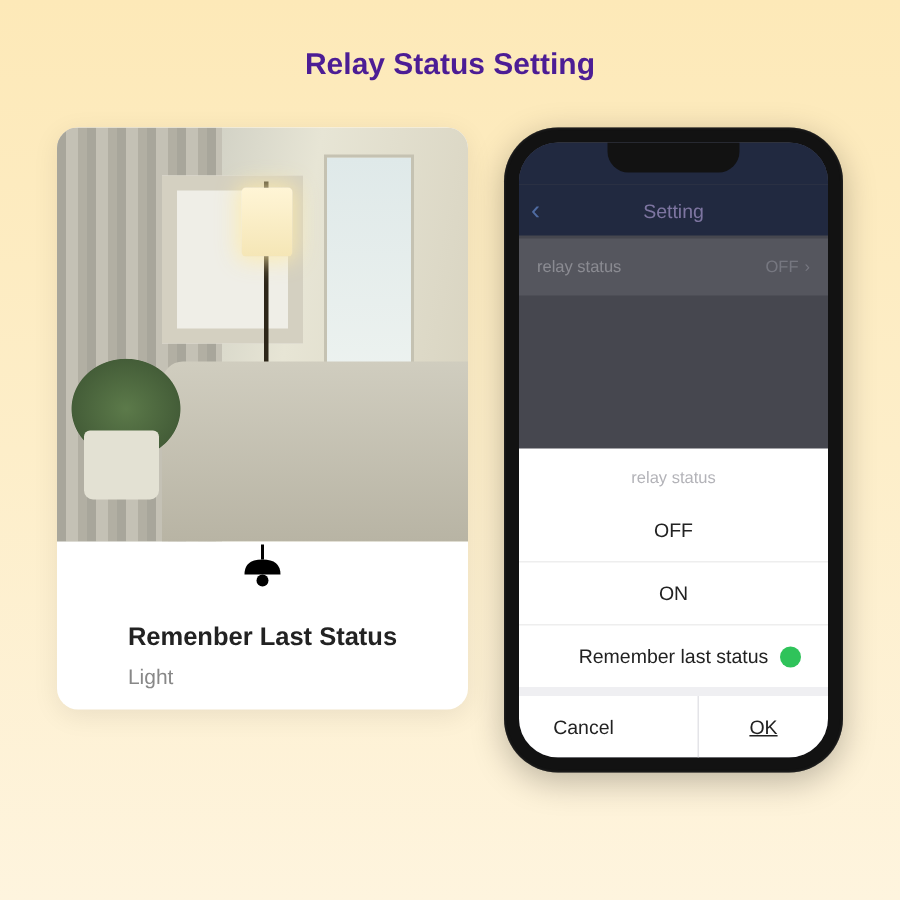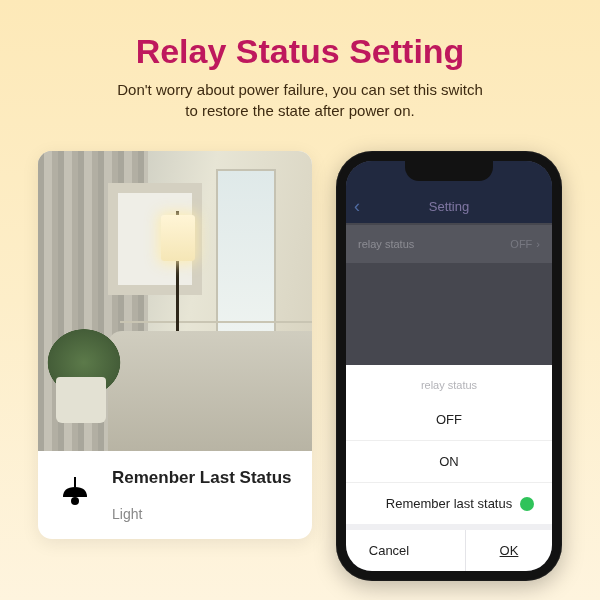--- a/index.html
+++ b/index.html
@@ -4,21 +4,21 @@
 <style>
   * { box-sizing: border-box; margin: 0; padding: 0; }
   body {
     width: 600px;
     height: 600px;
     background: linear-gradient(180deg, #fde9b8 0%, #fdeec9 50%, #fef4de 100%);
     font-family: -apple-system, "Segoe UI", Arial, sans-serif;
     overflow: hidden;
   }
   .header { text-align: center; padding-top: 32px; }
-  .title { font-size: 34px; font-weight: 700; color: #be185d; }
+  .title { font-size: 20px; font-weight: 700; color: #4c1d95; }
   .subtitle { font-size: 15px; color: #3d2a11; margin-top: 8px; line-height: 1.4; }
   .row { display: flex; justify-content: space-between; padding: 30px 38px 0; }
 
   
   .card {
     width: 274px;
     height: 388px;
     background: #fff;
     border-radius: 14px;
     overflow: hidden;
@@ -52,24 +52,24 @@
     background: linear-gradient(180deg,#d0cdbf,#b8b4a4);
     border-top-left-radius: 14px;
   }
   .plant {
     position: absolute; bottom: 28px; left: -8px; width: 120px; height: 110px;
     background: radial-gradient(ellipse 60px 55px at 45% 45%, #5c7a4a 0%, #445d38 60%, transparent 61%);
   }
   .pot { position:absolute; bottom:0; left:26px; width:50px; height:46px; background:#e3e1d3; border-radius:4px 4px 6px 6px; }
   .lamp-stand { position:absolute; left:138px; bottom:100px; width:3px; height:140px; background:#2d2619; }
   .lamp-shade { position:absolute; left:123px; bottom:190px; width:34px; height:46px; background:linear-gradient(180deg,#fff5d6,#f5e6b6); border-radius:3px; box-shadow:0 0 14px 3px rgba(255,236,170,.8);}
-  .card-footer { height: 88px; display:flex; align-items:center; padding: 0 14px; gap: 14px; }
+  .card-footer { height: 112px; display:flex; align-items:center; padding: 0 14px; gap: 14px; flex-direction: column; }
   .icon-box { width: 46px; display:flex; justify-content:center; }
   .footer-text .t1 { font-size: 17px; font-weight: 600; color:#222; }
-  .footer-text .t2 { font-size: 14px; color:#888; margin-top:18px; }
+  .footer-text .t2 { font-size: 14px; color:#888; margin-top:8px; }
 
   
   .phone {
     width: 226px;
     height: 430px;
     background: #121212;
     border-radius: 36px;
     padding: 10px;
     position: relative;
     box-shadow: 0 6px 22px rgba(0,0,0,.25), inset 0 0 2px #333;
@@ -102,24 +102,20 @@
   }
   .btn-row { display:flex; border-top:6px solid #efeff2;gap:33px; }
   .btn-row div { flex:1; text-align:center; padding:13px 0; font-size:13px; color:#222; }
   .btn-row div + div { border-left:1px solid #e4e4e8;text-decoration:underline; }
 </style>
 </head>
 <body>
 
 <div class="header">
   <div class="title">Relay Status Setting</div>
-  <div class="subtitle">
-    <span>Don't worry about power failure, you can set this switch</span><br>
-    <span>to restore the state after power on.</span>
-  </div>
 </div>
 
 <div class="row">
 
   <div class="card">
     <div class="room-photo">
       <div class="curtain"></div>
       <div class="window"></div>
       <div class="frame"></div>
       <div class="wall-line"></div>

